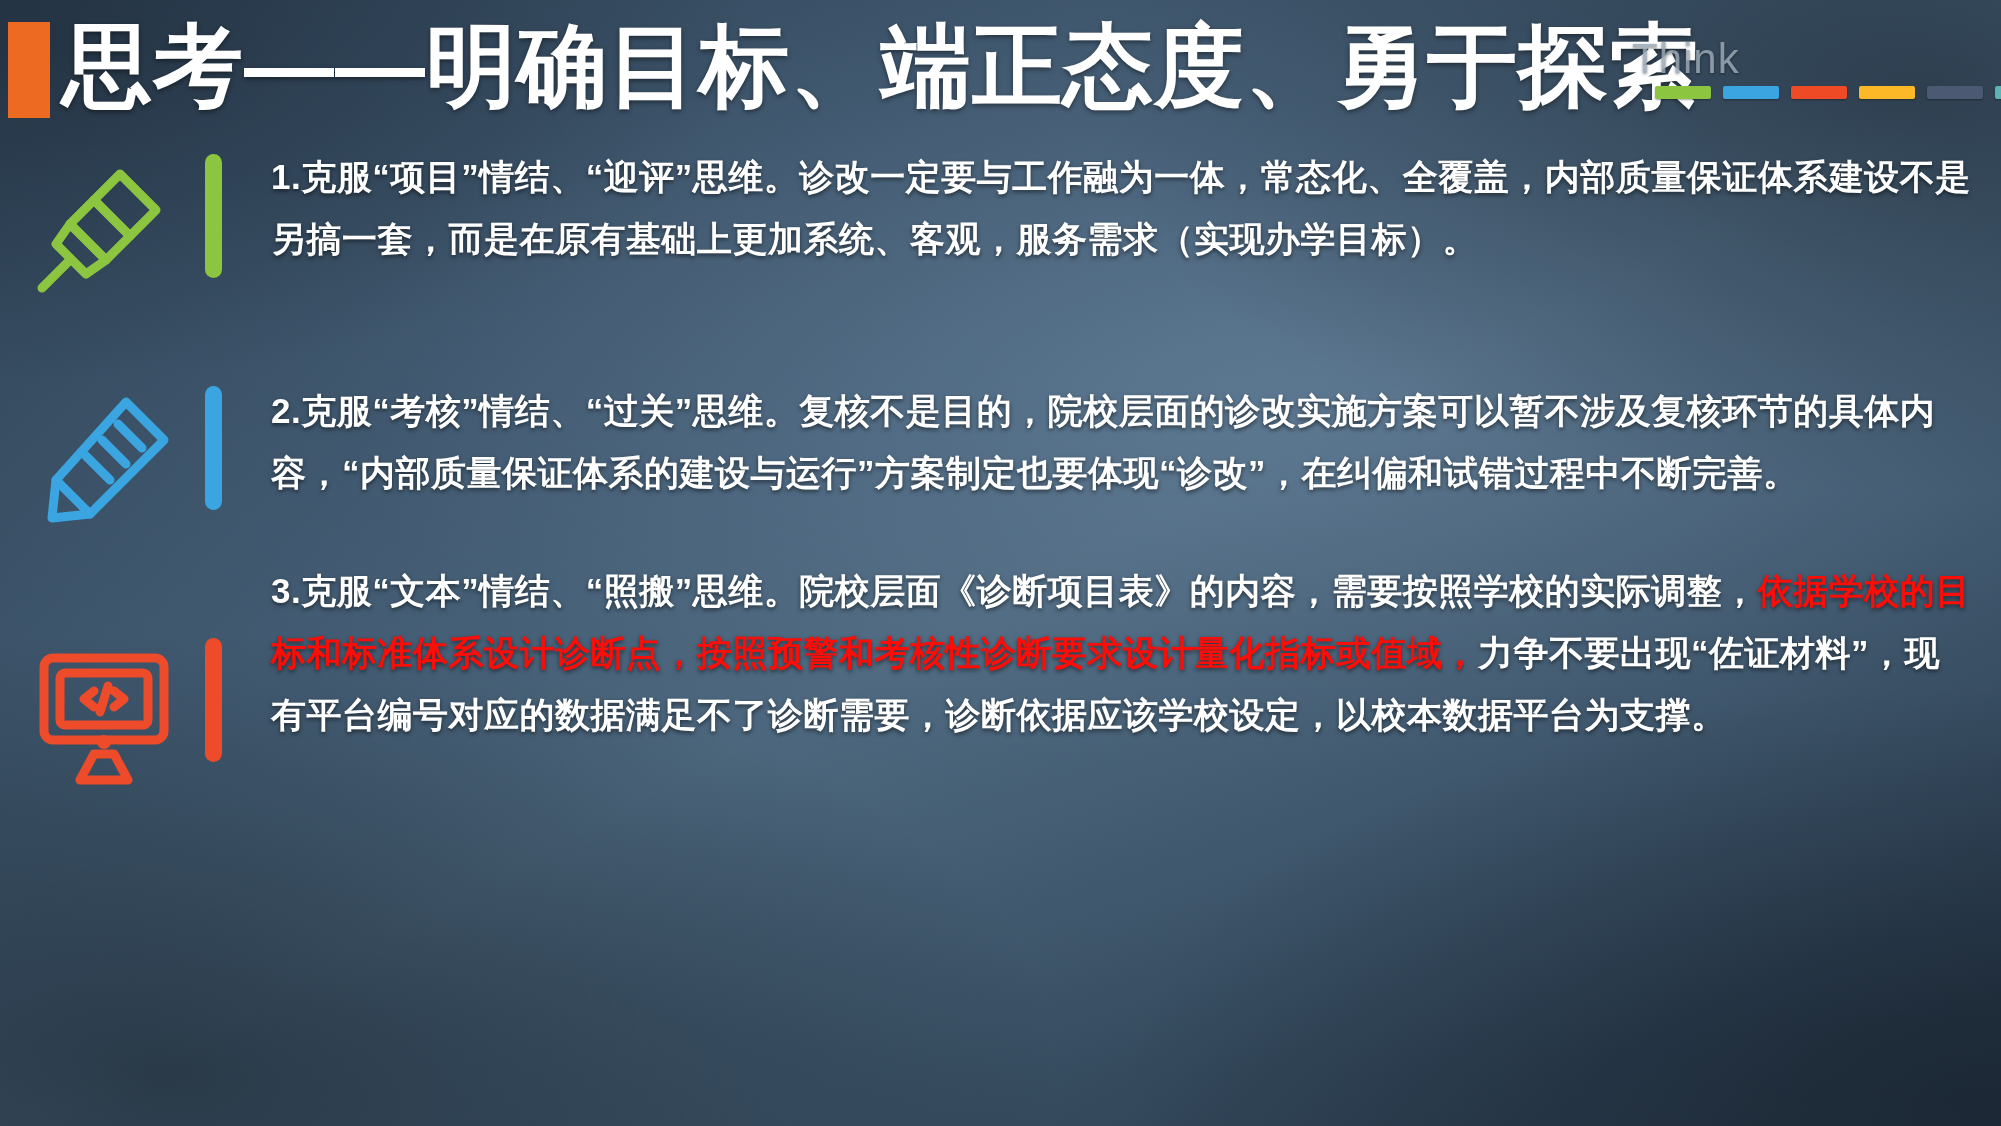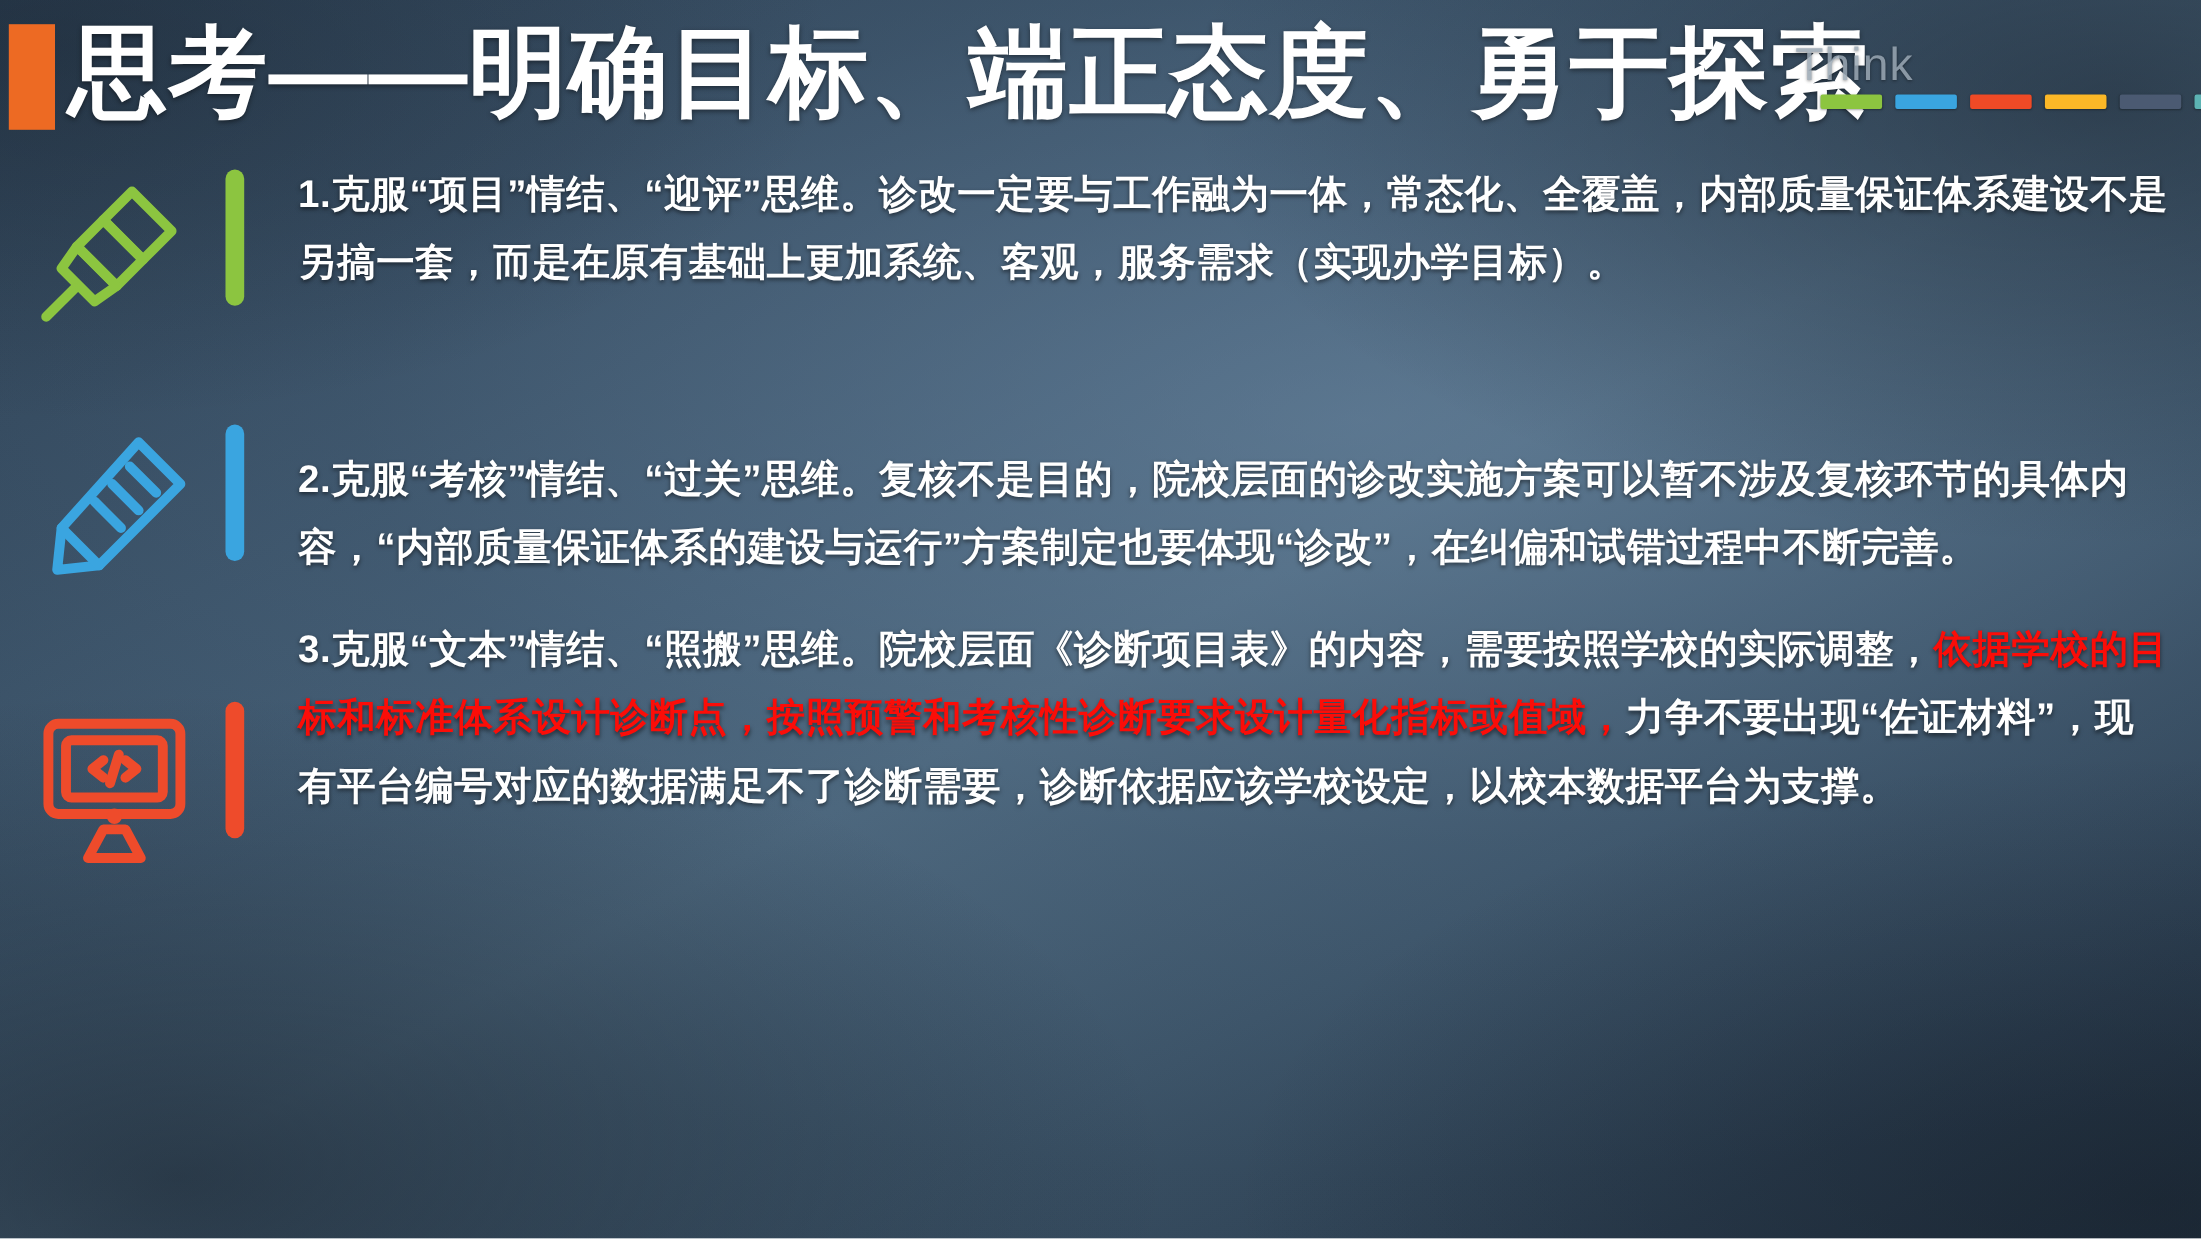--- a/index.html
+++ b/index.html
@@ -83,21 +83,21 @@
   
   #block-1{ left:0; top:0;  width:2001px; height:200px; }
   #block-1 .icon{ top:24px; }
   #block-1 .bar{ left:205px; top:22px; height:124px; background:#8cc540; }
   #block-1 .para{ top:14px; }
 
   
   #block-2{ left:0; top:228px; width:2001px; height:200px; }
   #block-2 .icon{ top:30px; }
   #block-2 .bar{ left:205px; top:26px; height:124px; background:#2f9fe0; }
-  #block-2 .para{ top:20px;margin-top:25px; }
+  #block-2 .para{ top:20px; }
 
   
   #block-3{ left:0; top:428px; width:1808px; height:300px; }
   #block-3 .icon{ top:82px; }
   #block-3 .bar{ left:205px; top:78px; height:124px; background:#ee4b2b; }
   #block-3 .para{ top:0px; }
 
   svg{ display:block; overflow:visible; }
 </style>
 </head>

